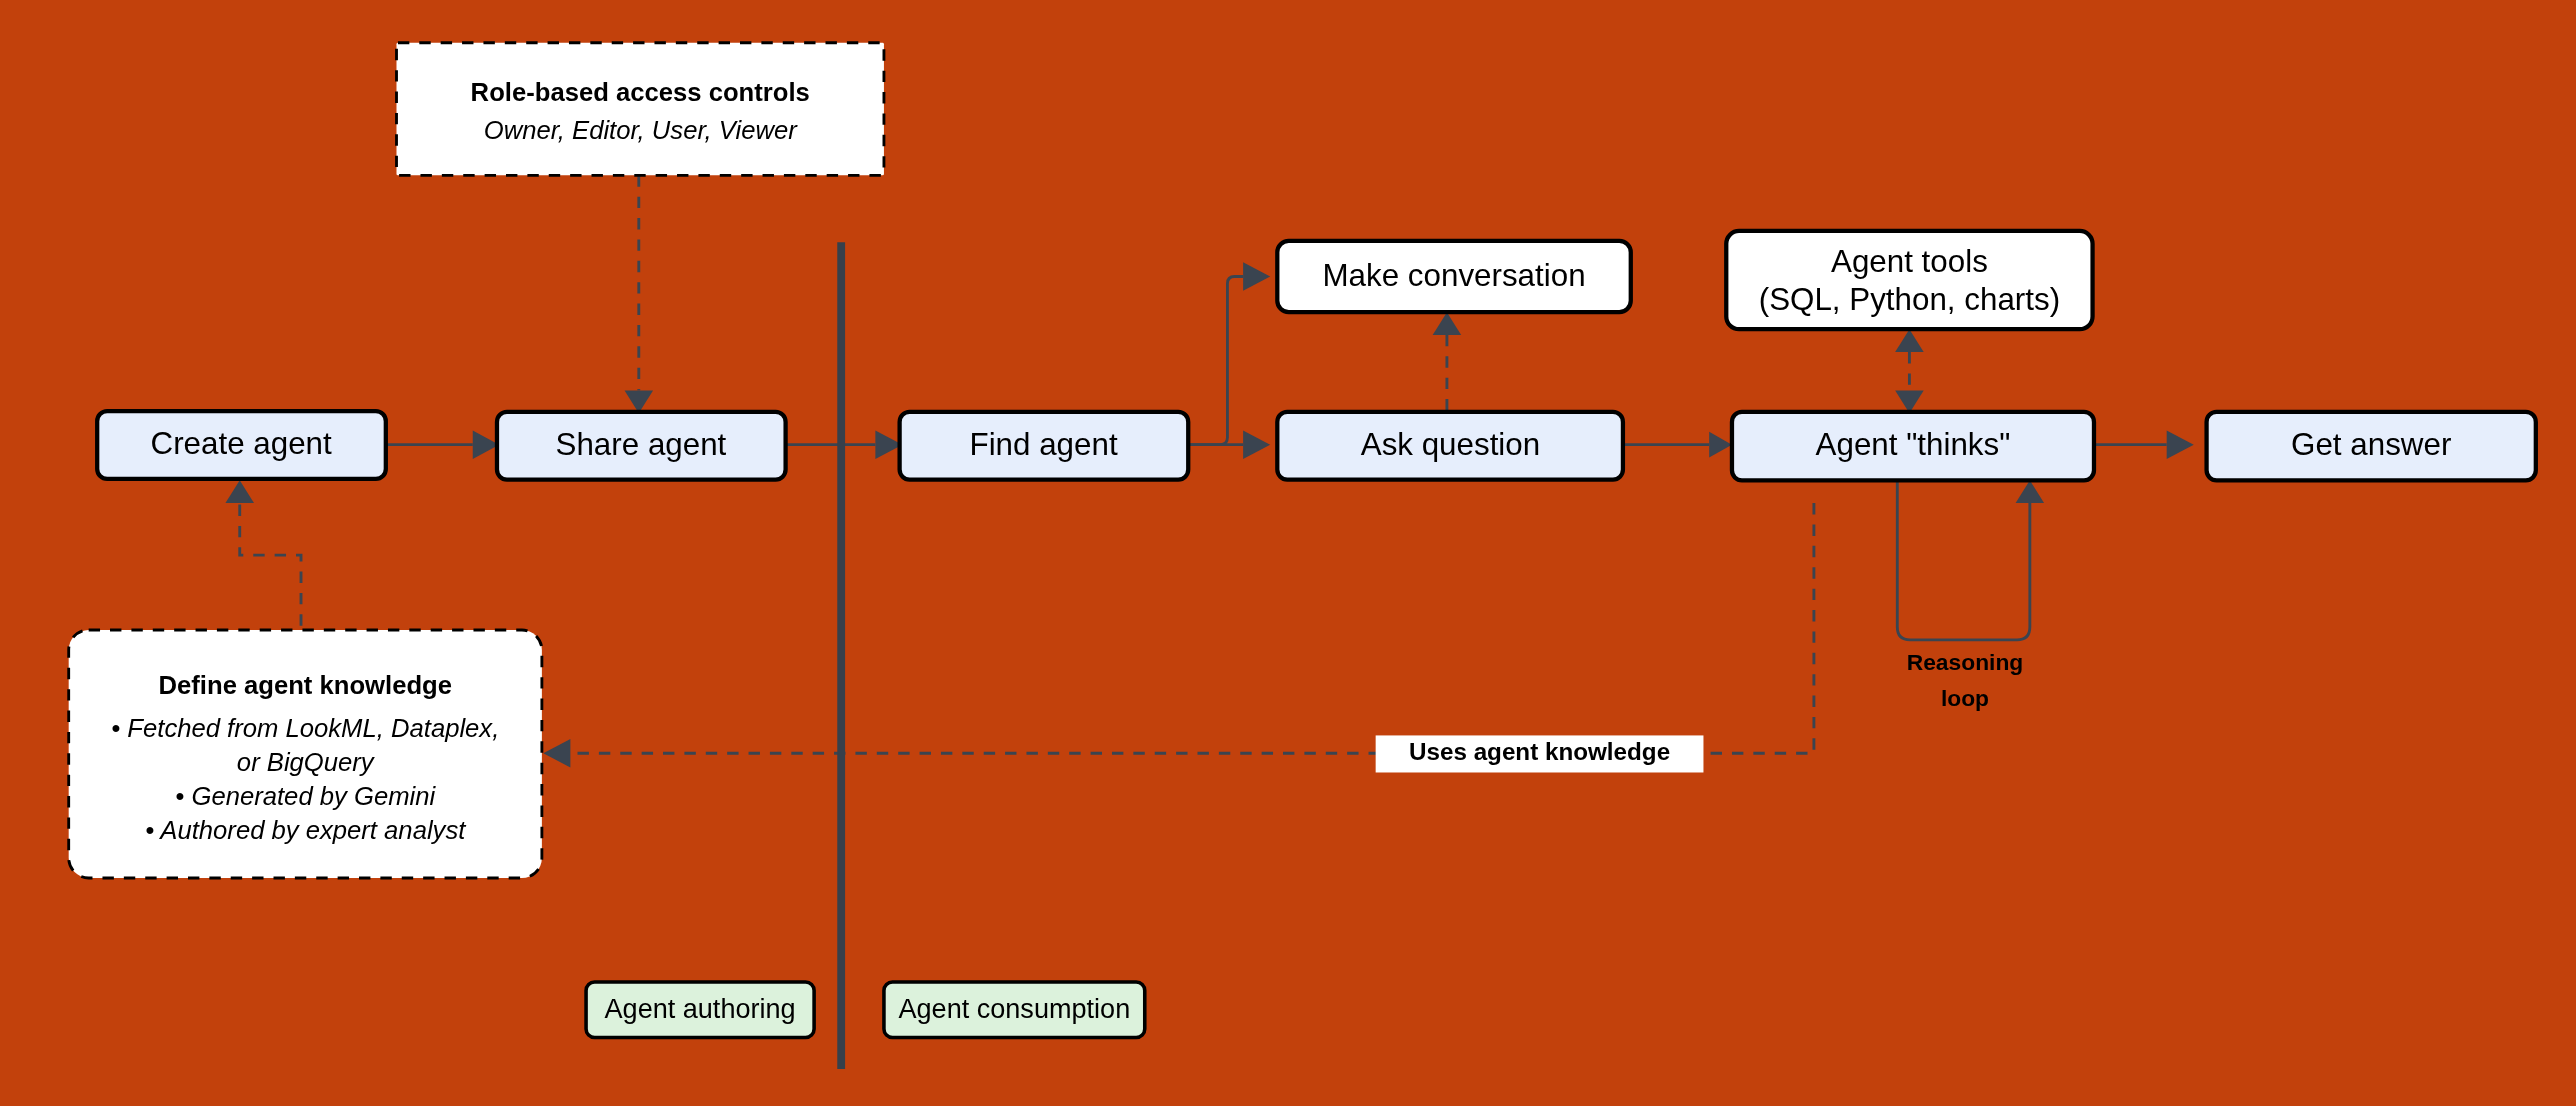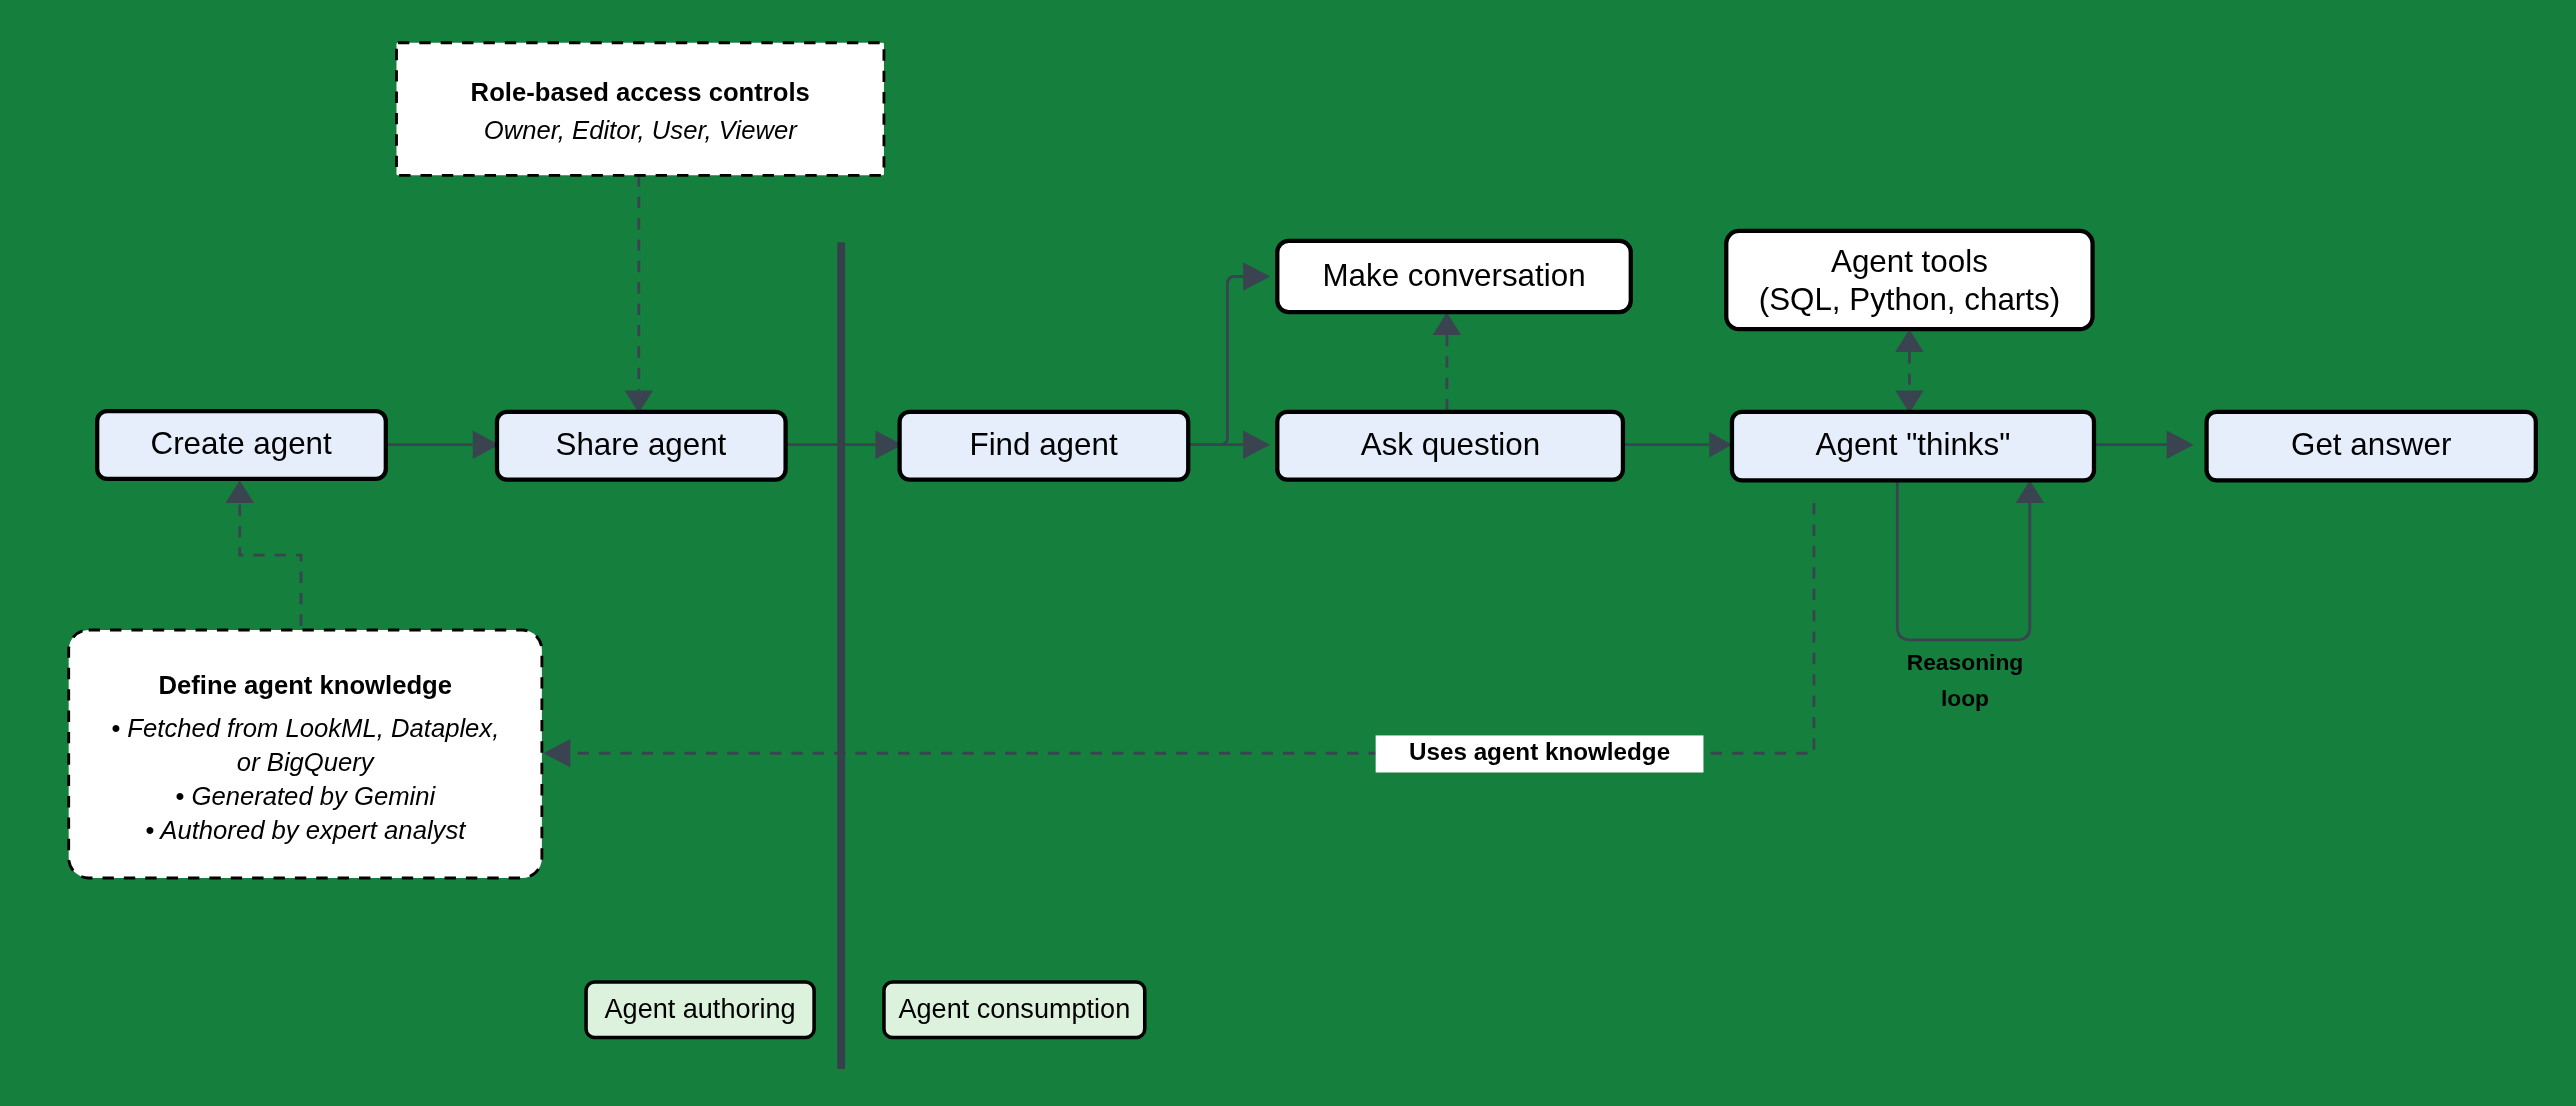--- a/index.html
+++ b/index.html
@@ -10,21 +10,21 @@
   body {
     width: 2576px;
     height: 1106px;
     font-family: "Liberation Sans", sans-serif;
     overflow: hidden;
   }
   #diagram-root {
     position: relative;
     width: 2576px;
     height: 1106px;
-    background: #15803d;
+    background: #c2410c;
   }
   svg.diagram {
     display: block;
     width: 2576px;
     height: 1106px;
   }
   .node-rect-blue {
     fill: #e6eefc;
     stroke: #000000;
     stroke-width: 6;

